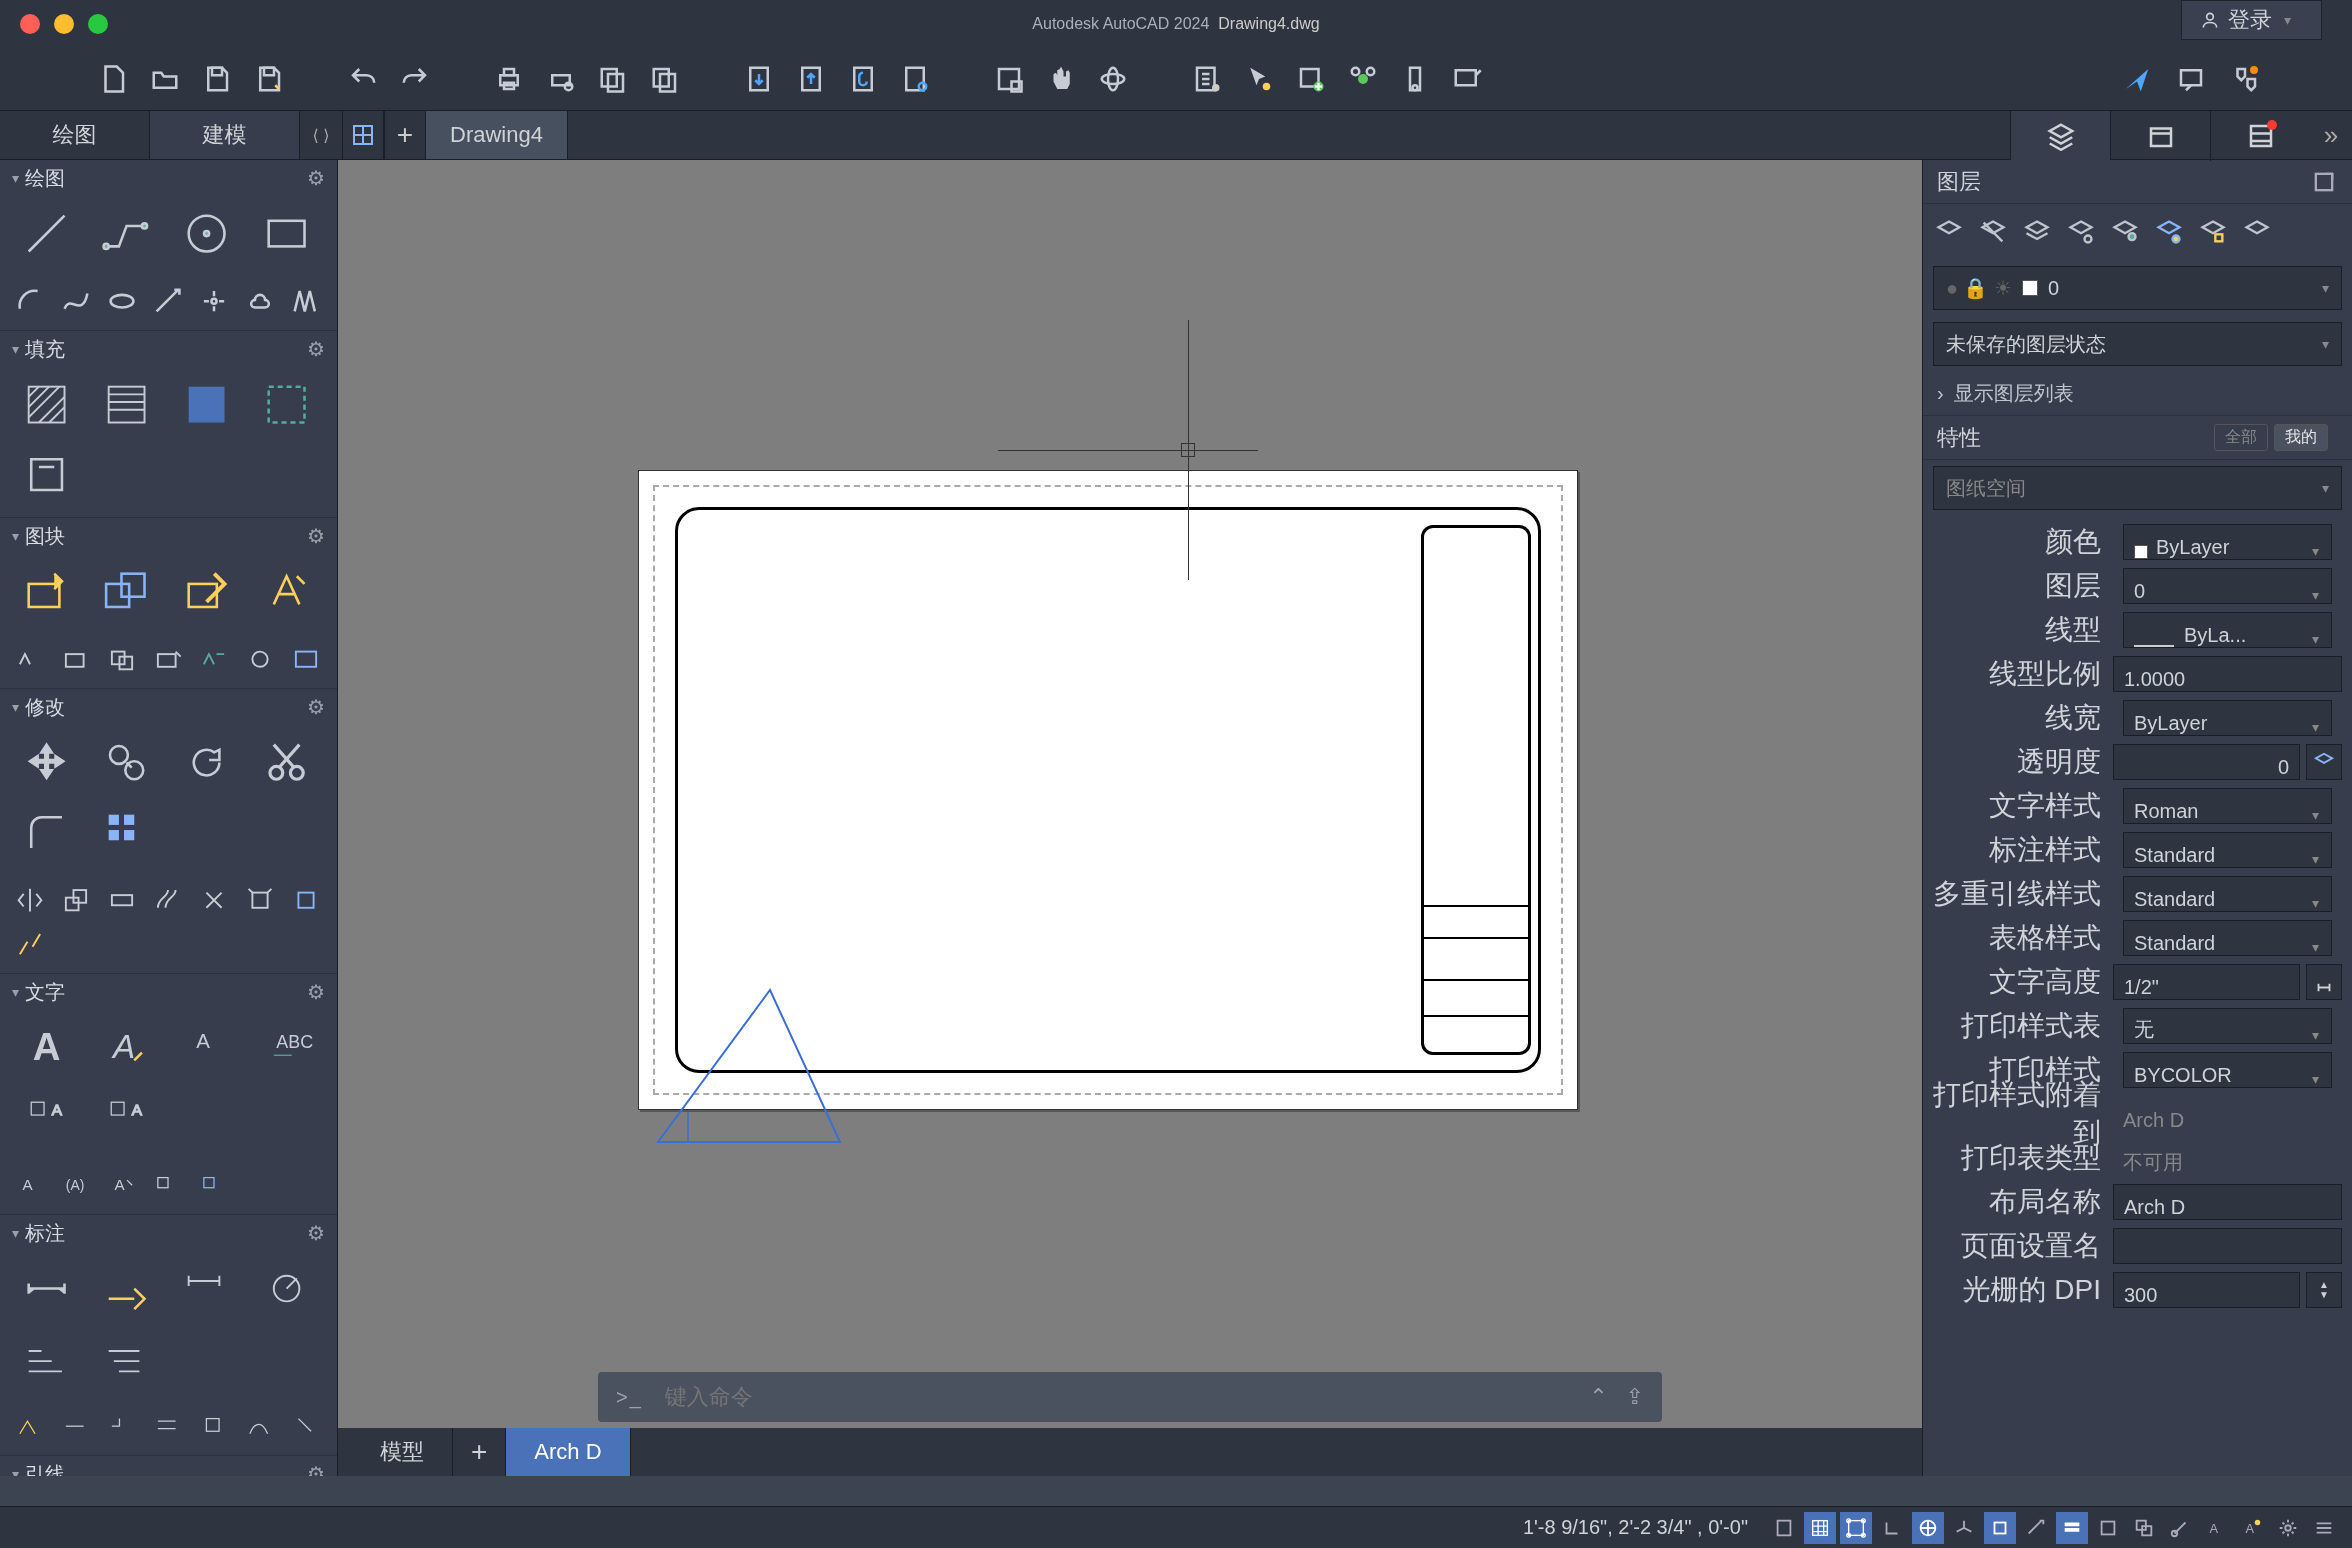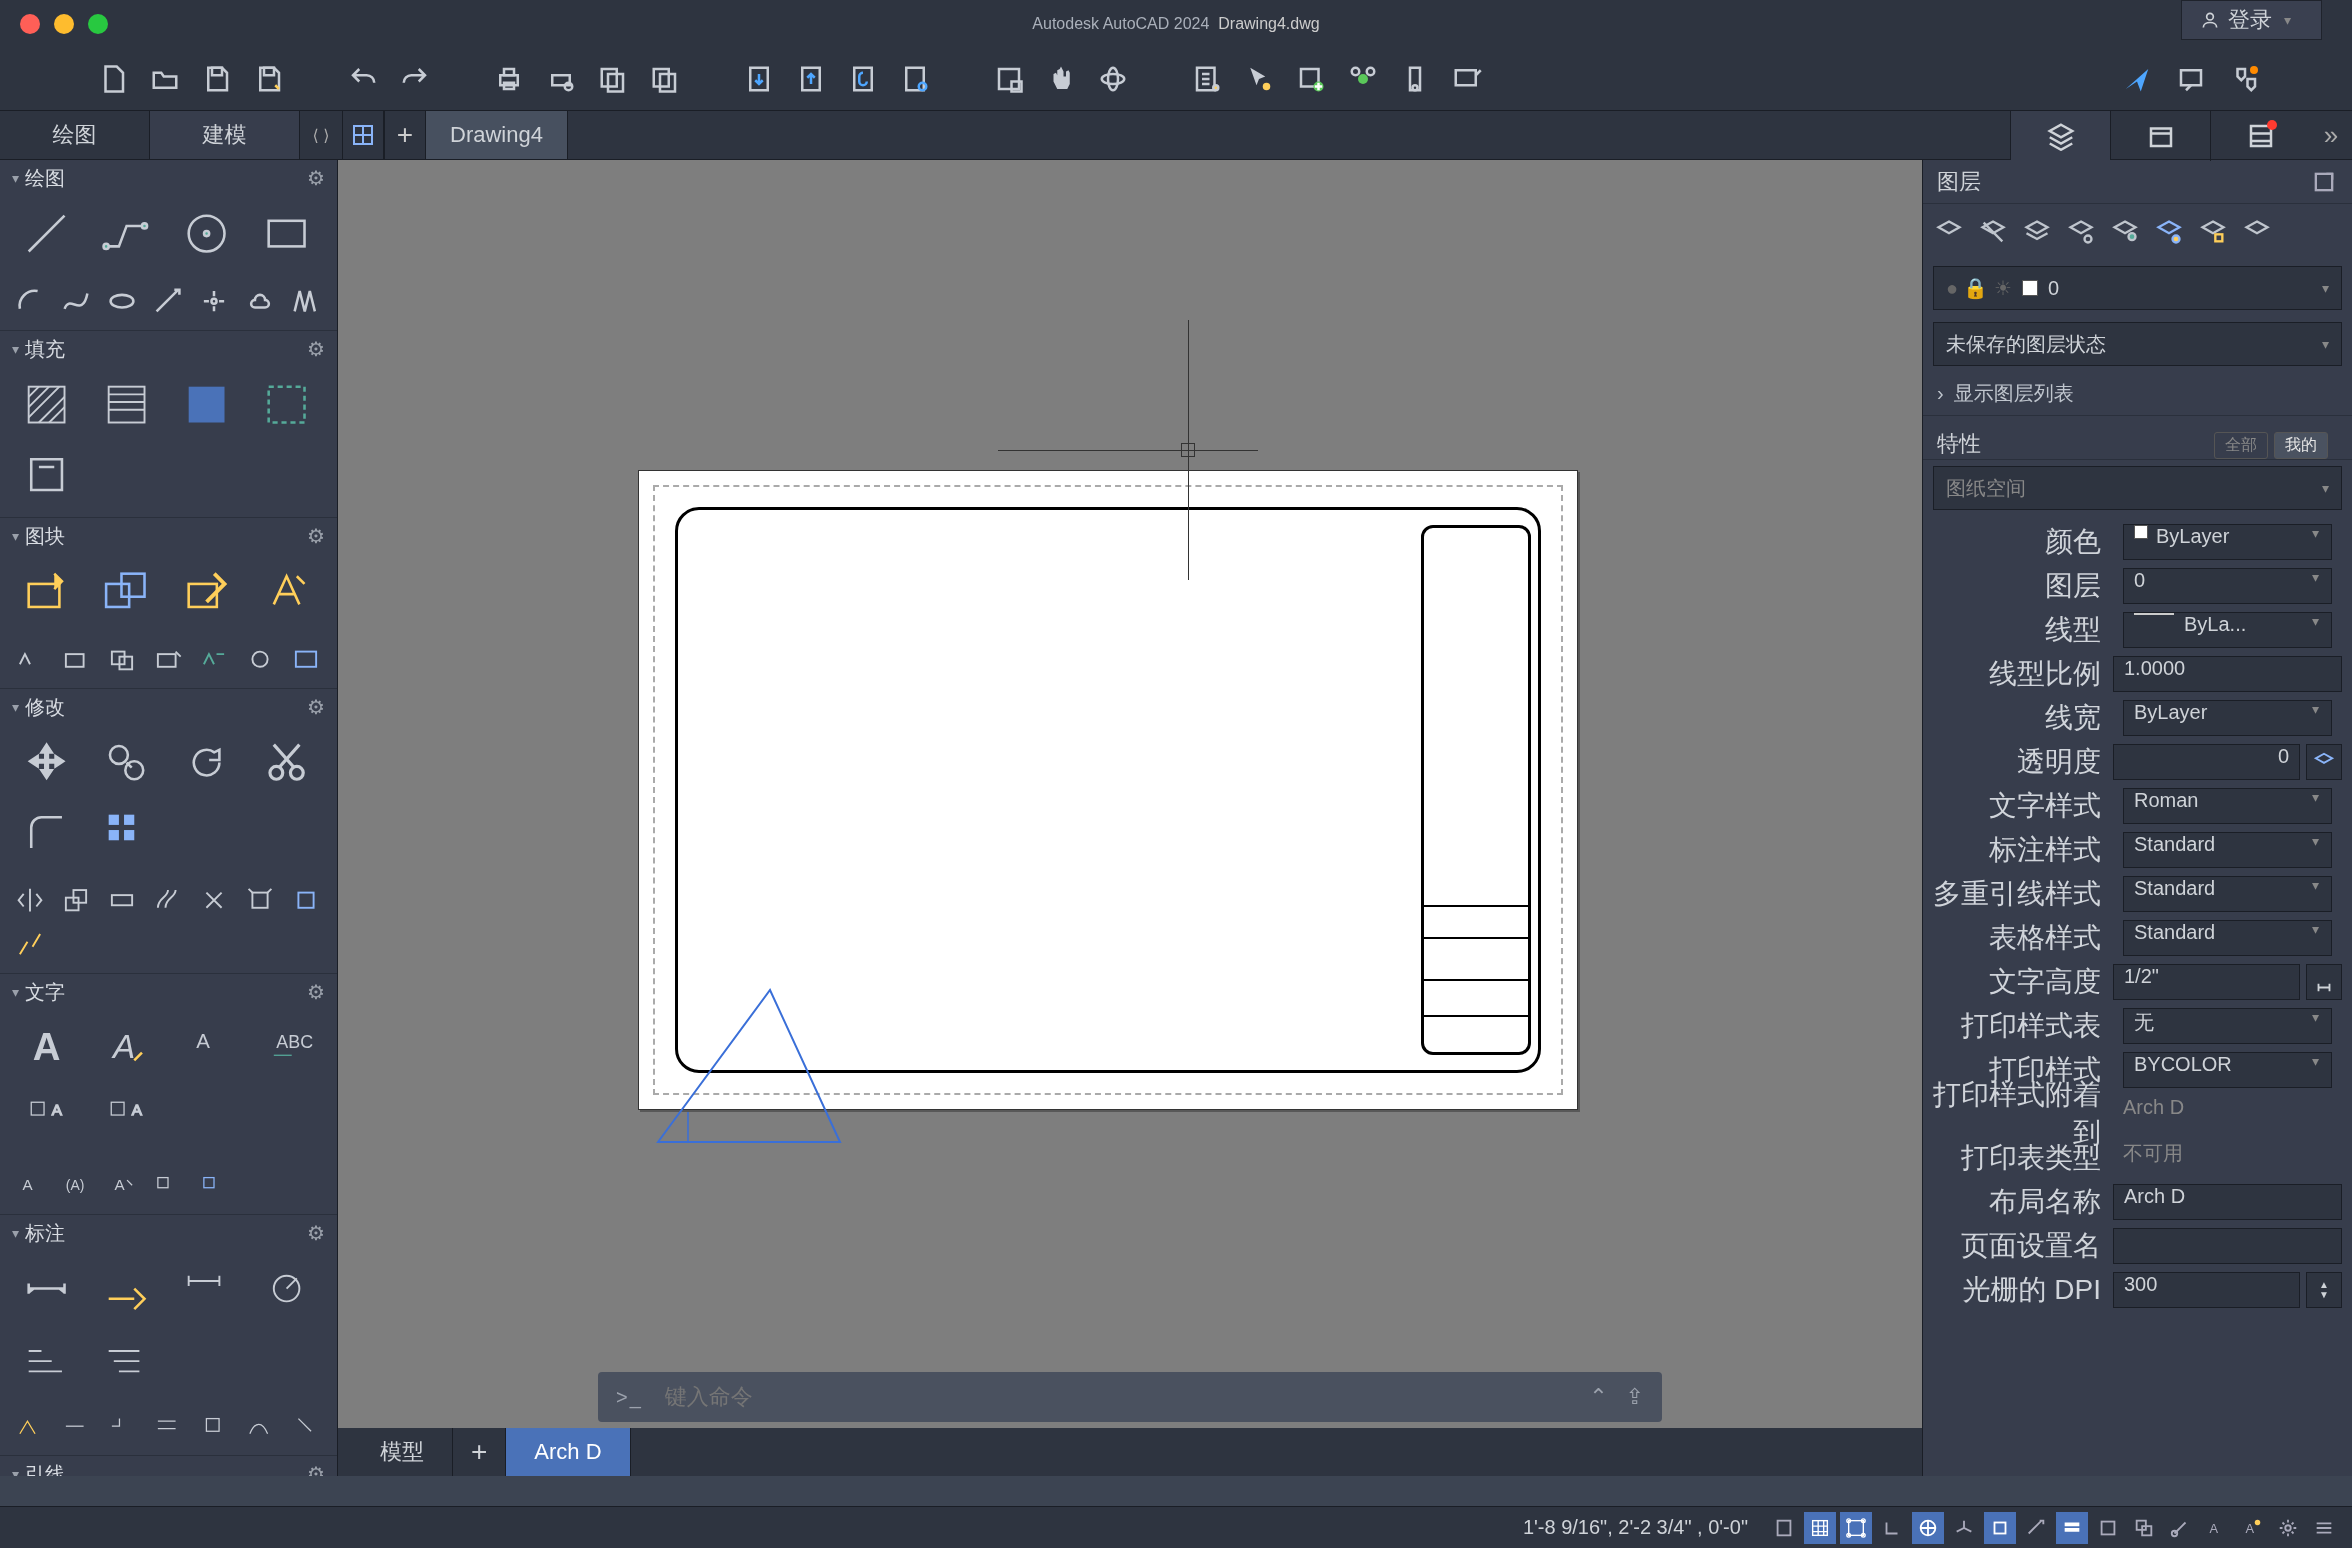--- a/index.html
+++ b/index.html
@@ -81,27 +81,27 @@
 .rp-sec-hd .ic{width:28px;height:28px;margin-left:8px;display:flex;align-items:center;justify-content:center;color:#aab}
 .layer-icons{display:flex;padding:10px 8px;gap:8px;flex-wrap:wrap}
 .layer-icons .li{width:36px;height:36px;display:flex;align-items:center;justify-content:center;color:#bfc5cd}
 .layer-icons .li svg{width:28px;height:28px}
 .dd{height:44px;margin:6px 10px;background:#2e3440;border:1px solid #1a1e26;display:flex;align-items:center;padding:0 12px;font-size:20px;position:relative}
 .dd::after{content:"▾";position:absolute;right:12px;color:#888;font-size:14px}
 .dd .sw{width:16px;height:16px;background:#fff;border:1px solid #555;margin-right:10px}
 .dd .pre{display:flex;gap:10px;margin-right:10px;color:#666}
 .expand{height:44px;display:flex;align-items:center;padding:0 14px;font-size:20px;color:#bfc5cd;border-bottom:1px solid #2a303c}
 .expand .chev{margin-right:10px}
-.prop-hd{height:44px;display:flex;align-items:flex-end;padding:0 14px;font-size:22px;border-bottom:1px solid #2a303c}
+.prop-hd{height:44px;display:flex;align-items:center;padding:0 14px;font-size:22px;border-bottom:1px solid #2a303c}
 .prop-hd .pill{font-size:16px;padding:2px 10px;border:1px solid #555;border-radius:3px;margin-left:6px;color:#888}
 .prop-hd .pill.on{background:#4a5260;color:#e5e5e5}
 .prows{padding:4px 0}
 .prow{height:44px;display:flex;align-items:center;padding:0 10px 0 0}
 .prow .lbl{width:190px;text-align:right;padding-right:12px;font-size:28px;color:#d0d4da}
-.prow .val{flex:1;background:#2e3440;border:1px solid #1a1e26;height:36px;display:flex;align-items:flex-start;padding:0 10px;font-size:20px;position:relative}
+.prow .val{flex:1;background:#2e3440;border:1px solid #1a1e26;height:36px;display:flex;align-items:flex-end;padding:0 10px;font-size:20px;position:relative}
 .prow .val.dd::after{content:"▾"}
 .prow .val .sw{width:14px;height:14px;background:#fff;border:1px solid #555;margin-right:8px}
 .prow .val.ro{background:transparent;border:none;color:#888}
 .prow .val.num{justify-content:flex-end}
 .prow .ex{width:36px;height:36px;margin-left:6px;display:flex;align-items:center;justify-content:center;background:#2e3440;border:1px solid #1a1e26}
 .prow .ex svg{width:22px;height:22px}
 
 .status{position:absolute;left:0;right:0;bottom:0;height:42px;background:#2e3440;display:flex;align-items:center;padding:0 12px;font-size:20px;border-top:1px solid #1a1e26}
 .status .coords{margin-left:auto;margin-right:20px;color:#cfd3d8}
 .status .ricons{display:flex;gap:4px}

